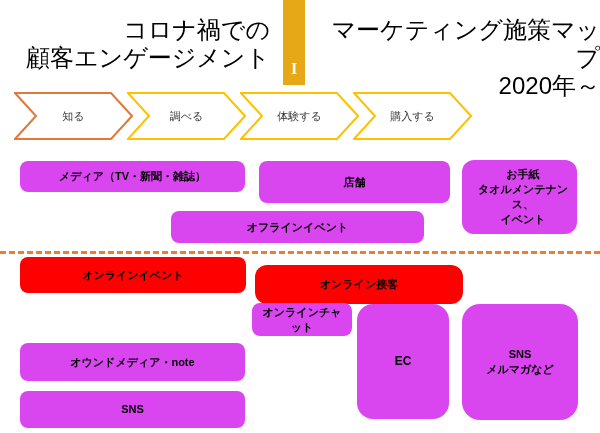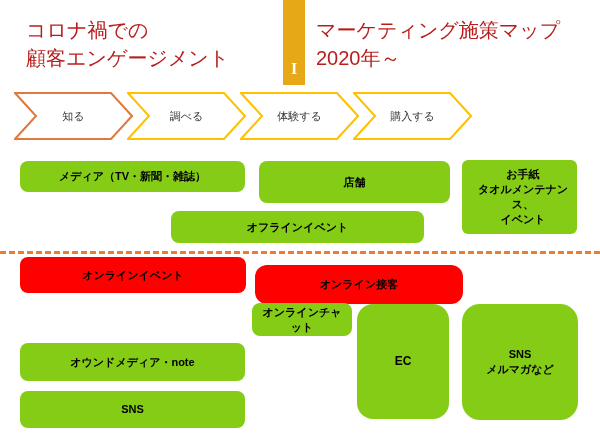--- a/index.html
+++ b/index.html
@@ -10,25 +10,26 @@
     position: relative;
     width: 600px;
     height: 433px;
     background: #ffffff;
     overflow: hidden;
   }
 
   
   .title {
     position: absolute;
-    color: #b91c1c;
-    font-size: 20px;
+    color: #000000;
+    font-size: 24px;
     line-height: 28px;
     font-weight: 400;
     white-space: pre-line;
+    text-align: right;
   }
   .title-left  { left: 26px;  top: 16px; }
   .title-right { left: 316px; top: 16px; }
 
   .divider-bar {
     position: absolute;
     left: 283px; top: 0;
     width: 22px; height: 85px;
     background: #E6A817;
   }
@@ -64,34 +65,34 @@
   .stage-1 { left: 127px; }
   .stage-2 { left: 240px; }
   .stage-3 { left: 353px; }
   .stage-4 { left: 466px; }
 
   
   .card {
     position: absolute;
     display: flex; align-items: center; justify-content: center;
     text-align: center;
-    background: #84cc16;
+    background: #d946ef;
     border-radius: 8px;
     color: #000000;
     font-weight: 700;
     font-size: 11px;
     line-height: 1.35;
     white-space: pre-line;
     padding: 2px 4px;
   }
   .card-red { background: #FF0000; }
 
   .card-media         { left: 20px;  top: 161px; width: 225px; height: 31px; }
   .card-store         { left: 259px; top: 161px; width: 191px; height: 42px; }
-  .card-letter        { left: 462px; top: 160px; width: 115px; height: 74px; border-radius: 6px; padding-left: 11px; }
+  .card-letter        { left: 462px; top: 160px; width: 115px; height: 74px; border-radius: 12px; padding-left: 11px; }
   .card-offline-event { left: 171px; top: 211px; width: 253px; height: 32px; }
   .card-online-event  { left: 20px;  top: 257px; width: 226px; height: 36px; font-family: Liberation Serif, serif; }
   .card-online-settai { left: 255px; top: 257px; width: 208px; height: 39px; border-radius: 12px; margin-top: 8px; }
   .card-search        { left: 20px;  top: 300px; width: 225px; height: 35px; }
   .card-chat          { left: 252px; top: 303px; width: 100px; height: 33px; padding: 2px 8px; }
   .card-ec            { left: 357px; top: 304px; width: 92px;  height: 115px; border-radius: 16px; font-size: 12px; }
   .card-sns-mail      { left: 462px; top: 304px; width: 116px; height: 116px; border-radius: 18px; }
   .card-owned         { left: 20px;  top: 343px; width: 225px; height: 38px; }
   .card-sns           { left: 20px;  top: 391px; width: 225px; height: 37px; }
 

